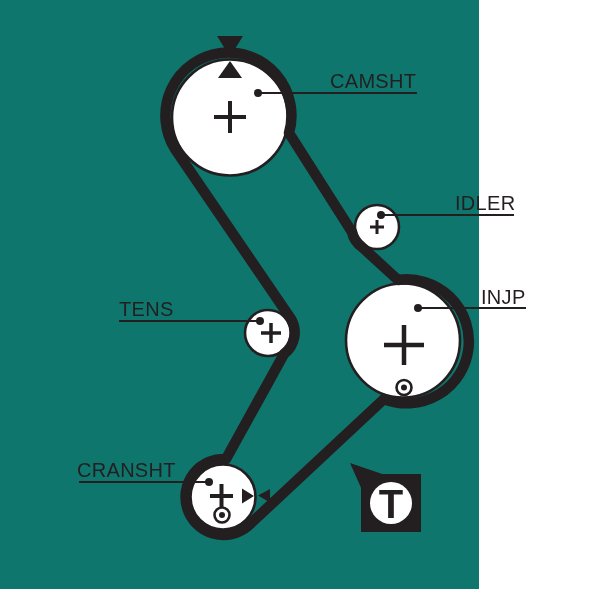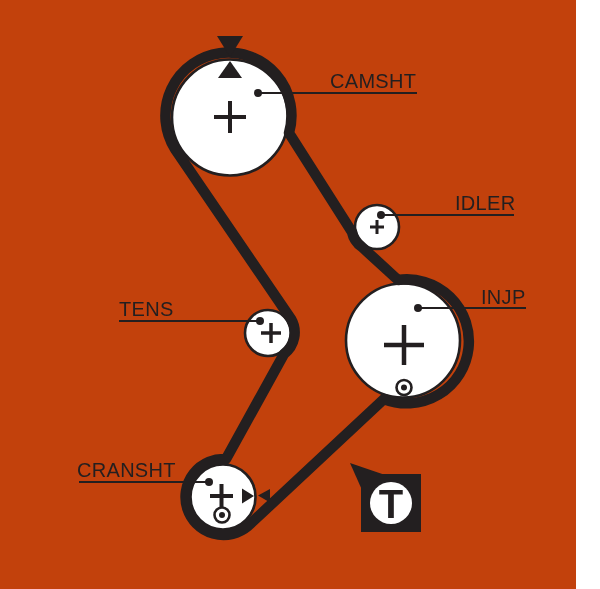--- a/index.html
+++ b/index.html
@@ -2,23 +2,23 @@
 <html><head>
 <meta charset="utf-8">
 <style>
   html, body {
     margin: 0;
     padding: 0;
     background: #ffffff;
   }
   .stage {
     position: relative;
-    width: 576px;
+    width: 479px;
     height: 589px;
-    background: #c2410c;
+    background: #0f766e;
     font-family: "Liberation Sans", sans-serif;
   }
   svg { display: block; }
   .pulley {
     fill: #ffffff;
     stroke: #231f20;
     stroke-width: 2.6;
   }
   .belt {
     fill: none;

